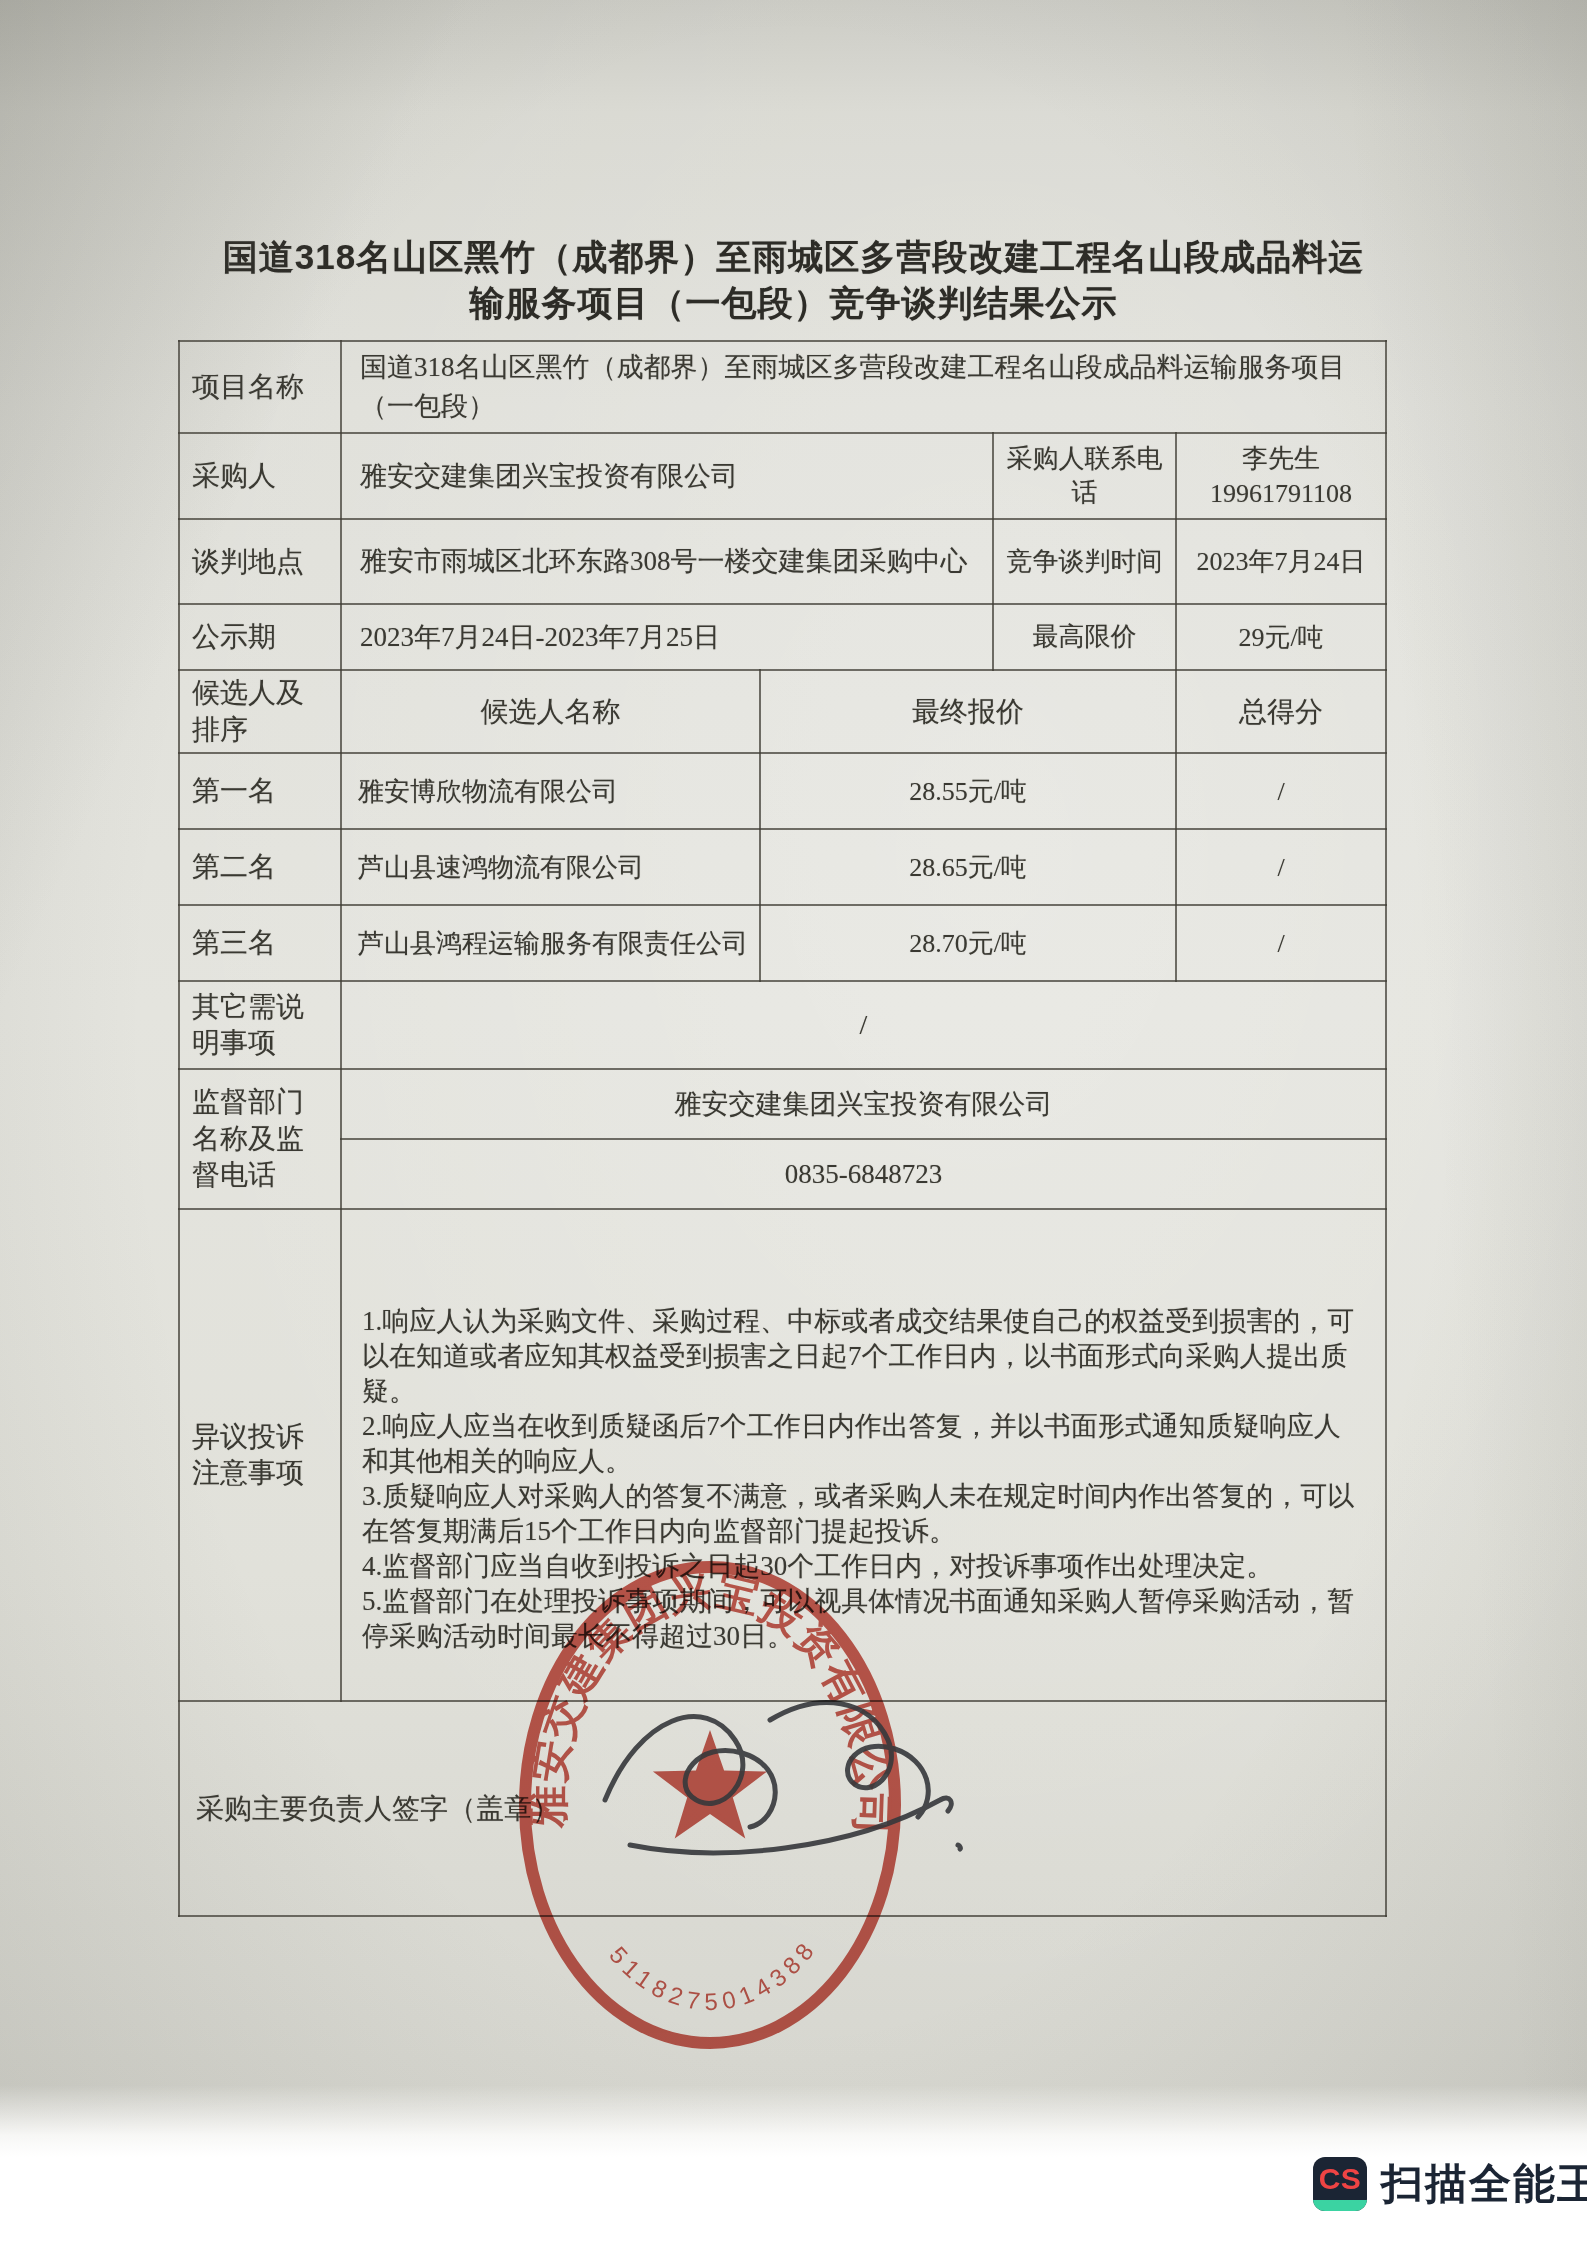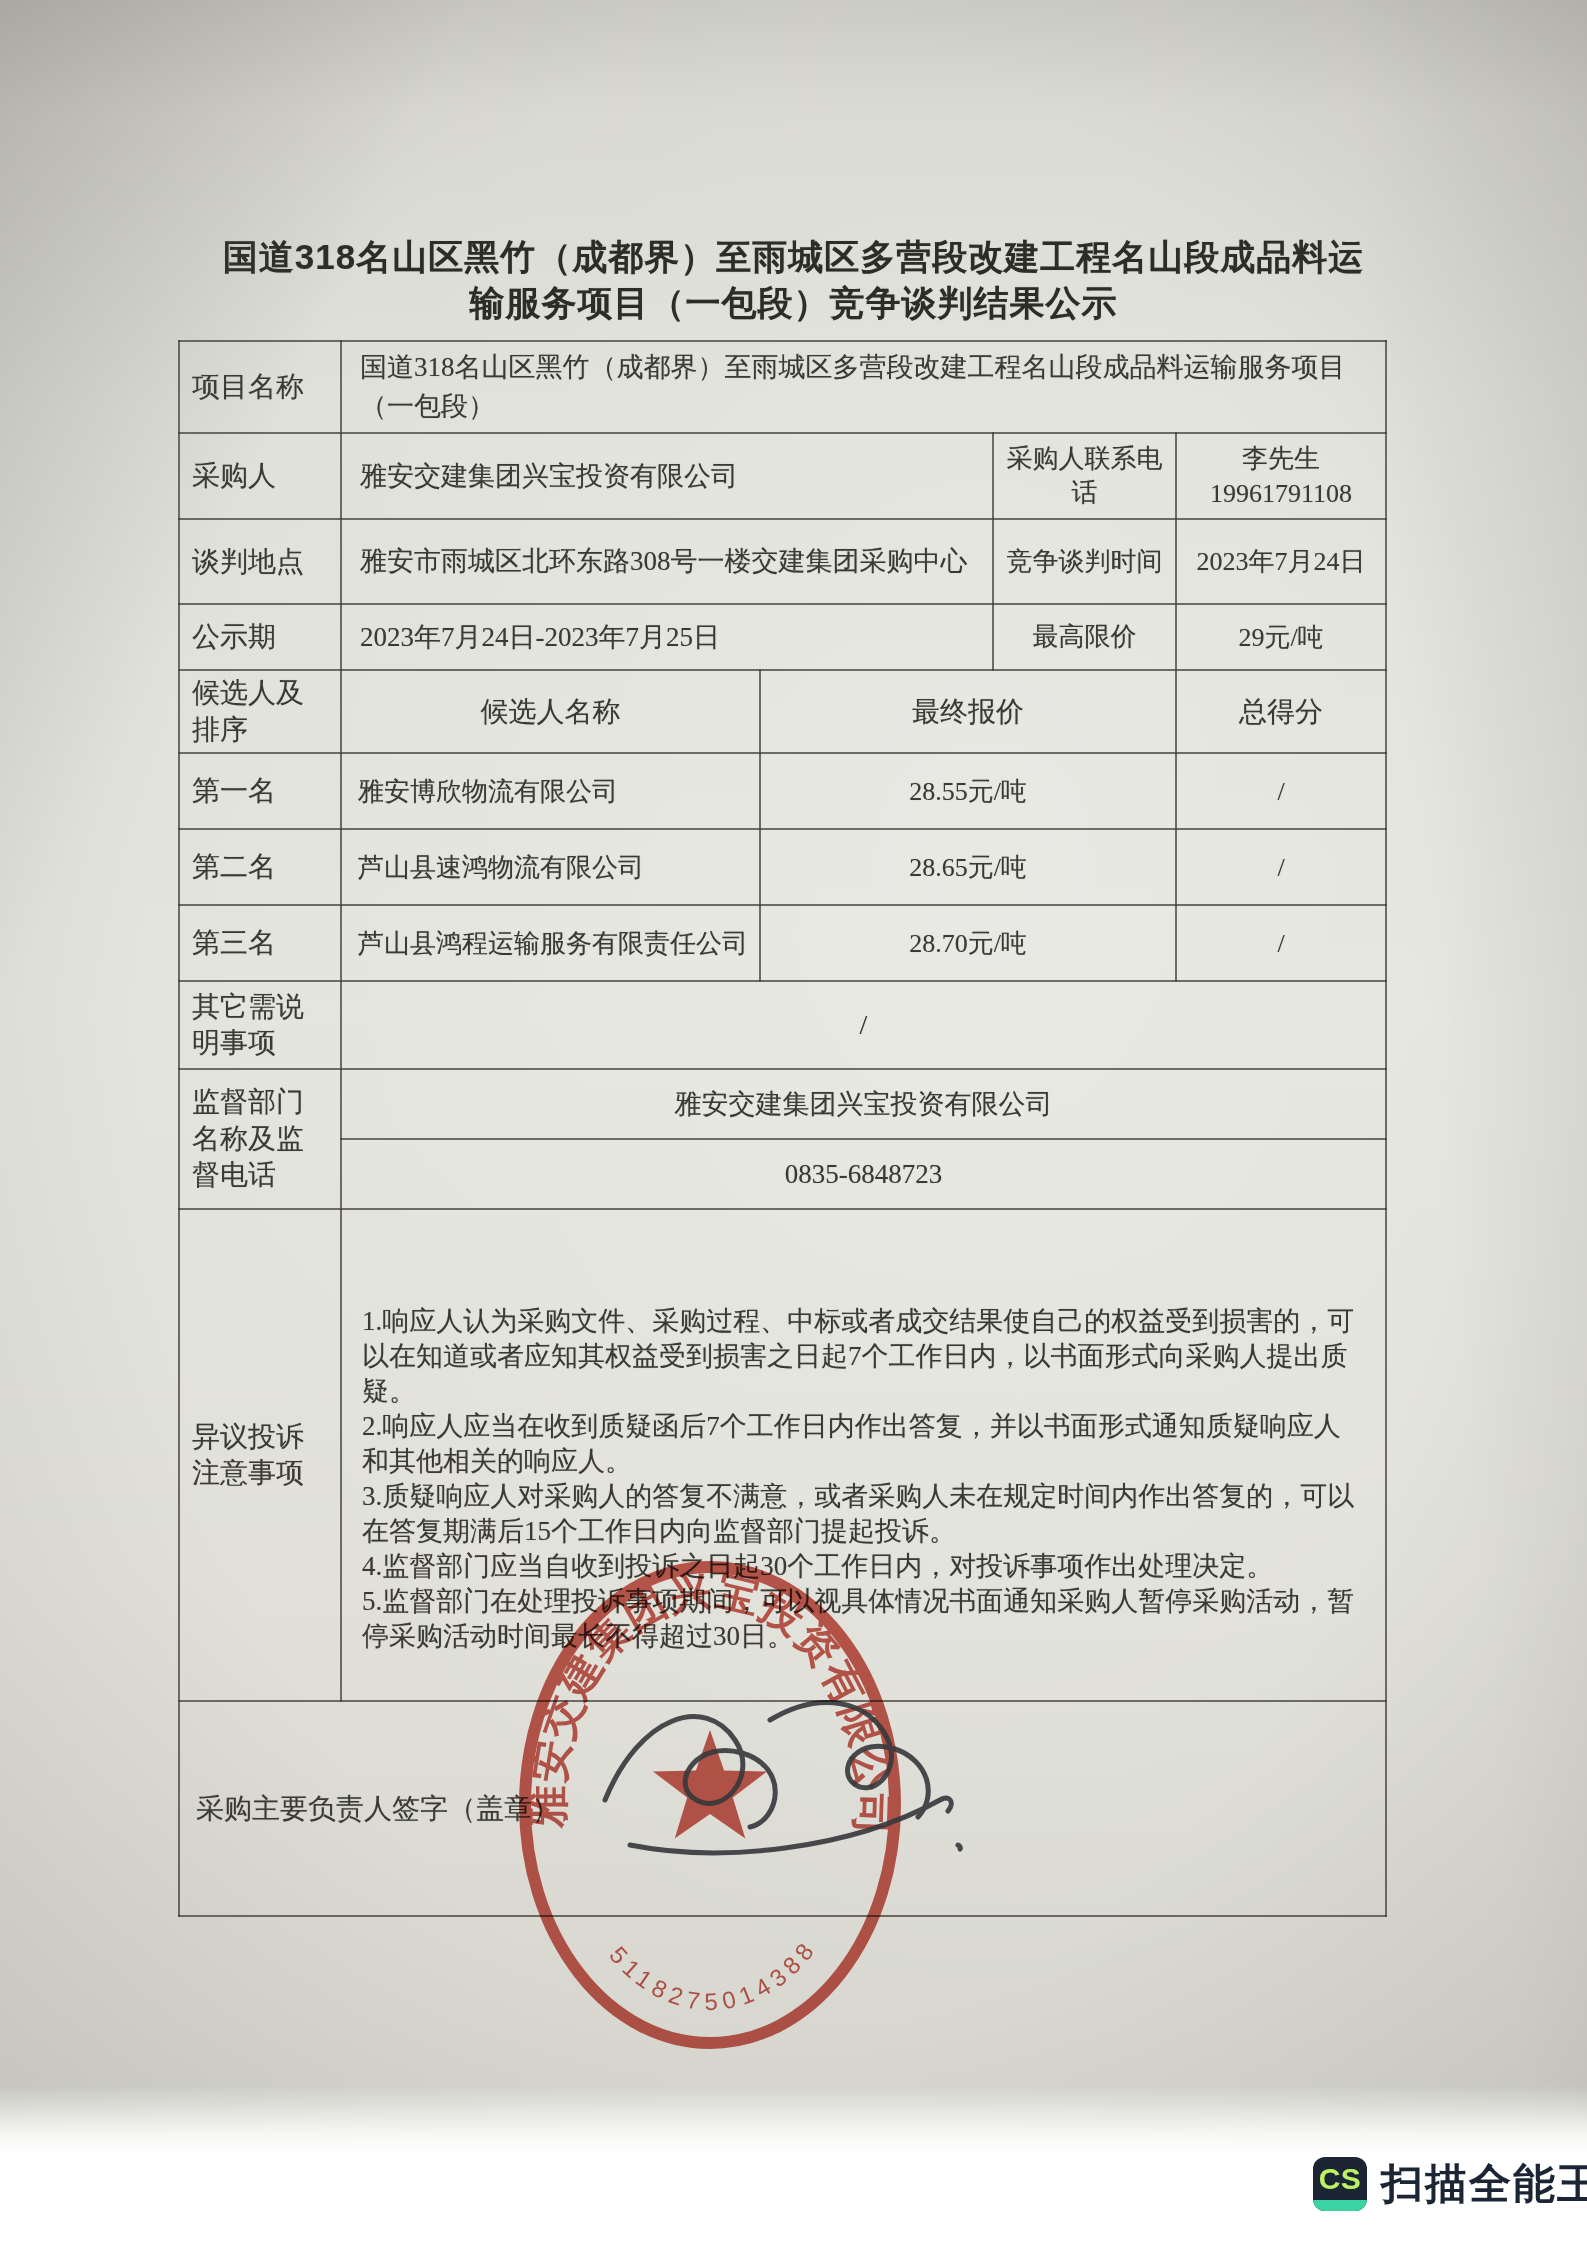--- a/index.html
+++ b/index.html
@@ -61,21 +61,21 @@
     position:absolute;left:1313px;top:2156px;height:56px;
     display:flex;align-items:center;z-index:5;
     font-family:"Liberation Sans","DejaVu Sans",sans-serif;
   }
   .brand-icon{
     position:relative;width:54px;height:54px;border-radius:12px;
     background:#1b2534;overflow:hidden;flex:0 0 auto;
   }
   .brand-icon .cs{
     position:absolute;top:2px;left:0;width:100%;height:40px;
-    color:#bef264;font-weight:700;font-size:30px;line-height:40px;text-align:center;
+    color:#ef4444;font-weight:700;font-size:30px;line-height:40px;text-align:center;
     letter-spacing:0.5px;
   }
   .brand-icon .teal{
     position:absolute;left:0;bottom:0;width:100%;height:11px;background:#3bd3a2;
   }
   .brand-name{
     margin-left:14px;font-size:42px;font-weight:700;color:#1b2534;letter-spacing:2px;
     white-space:nowrap;
   }
 </style>

